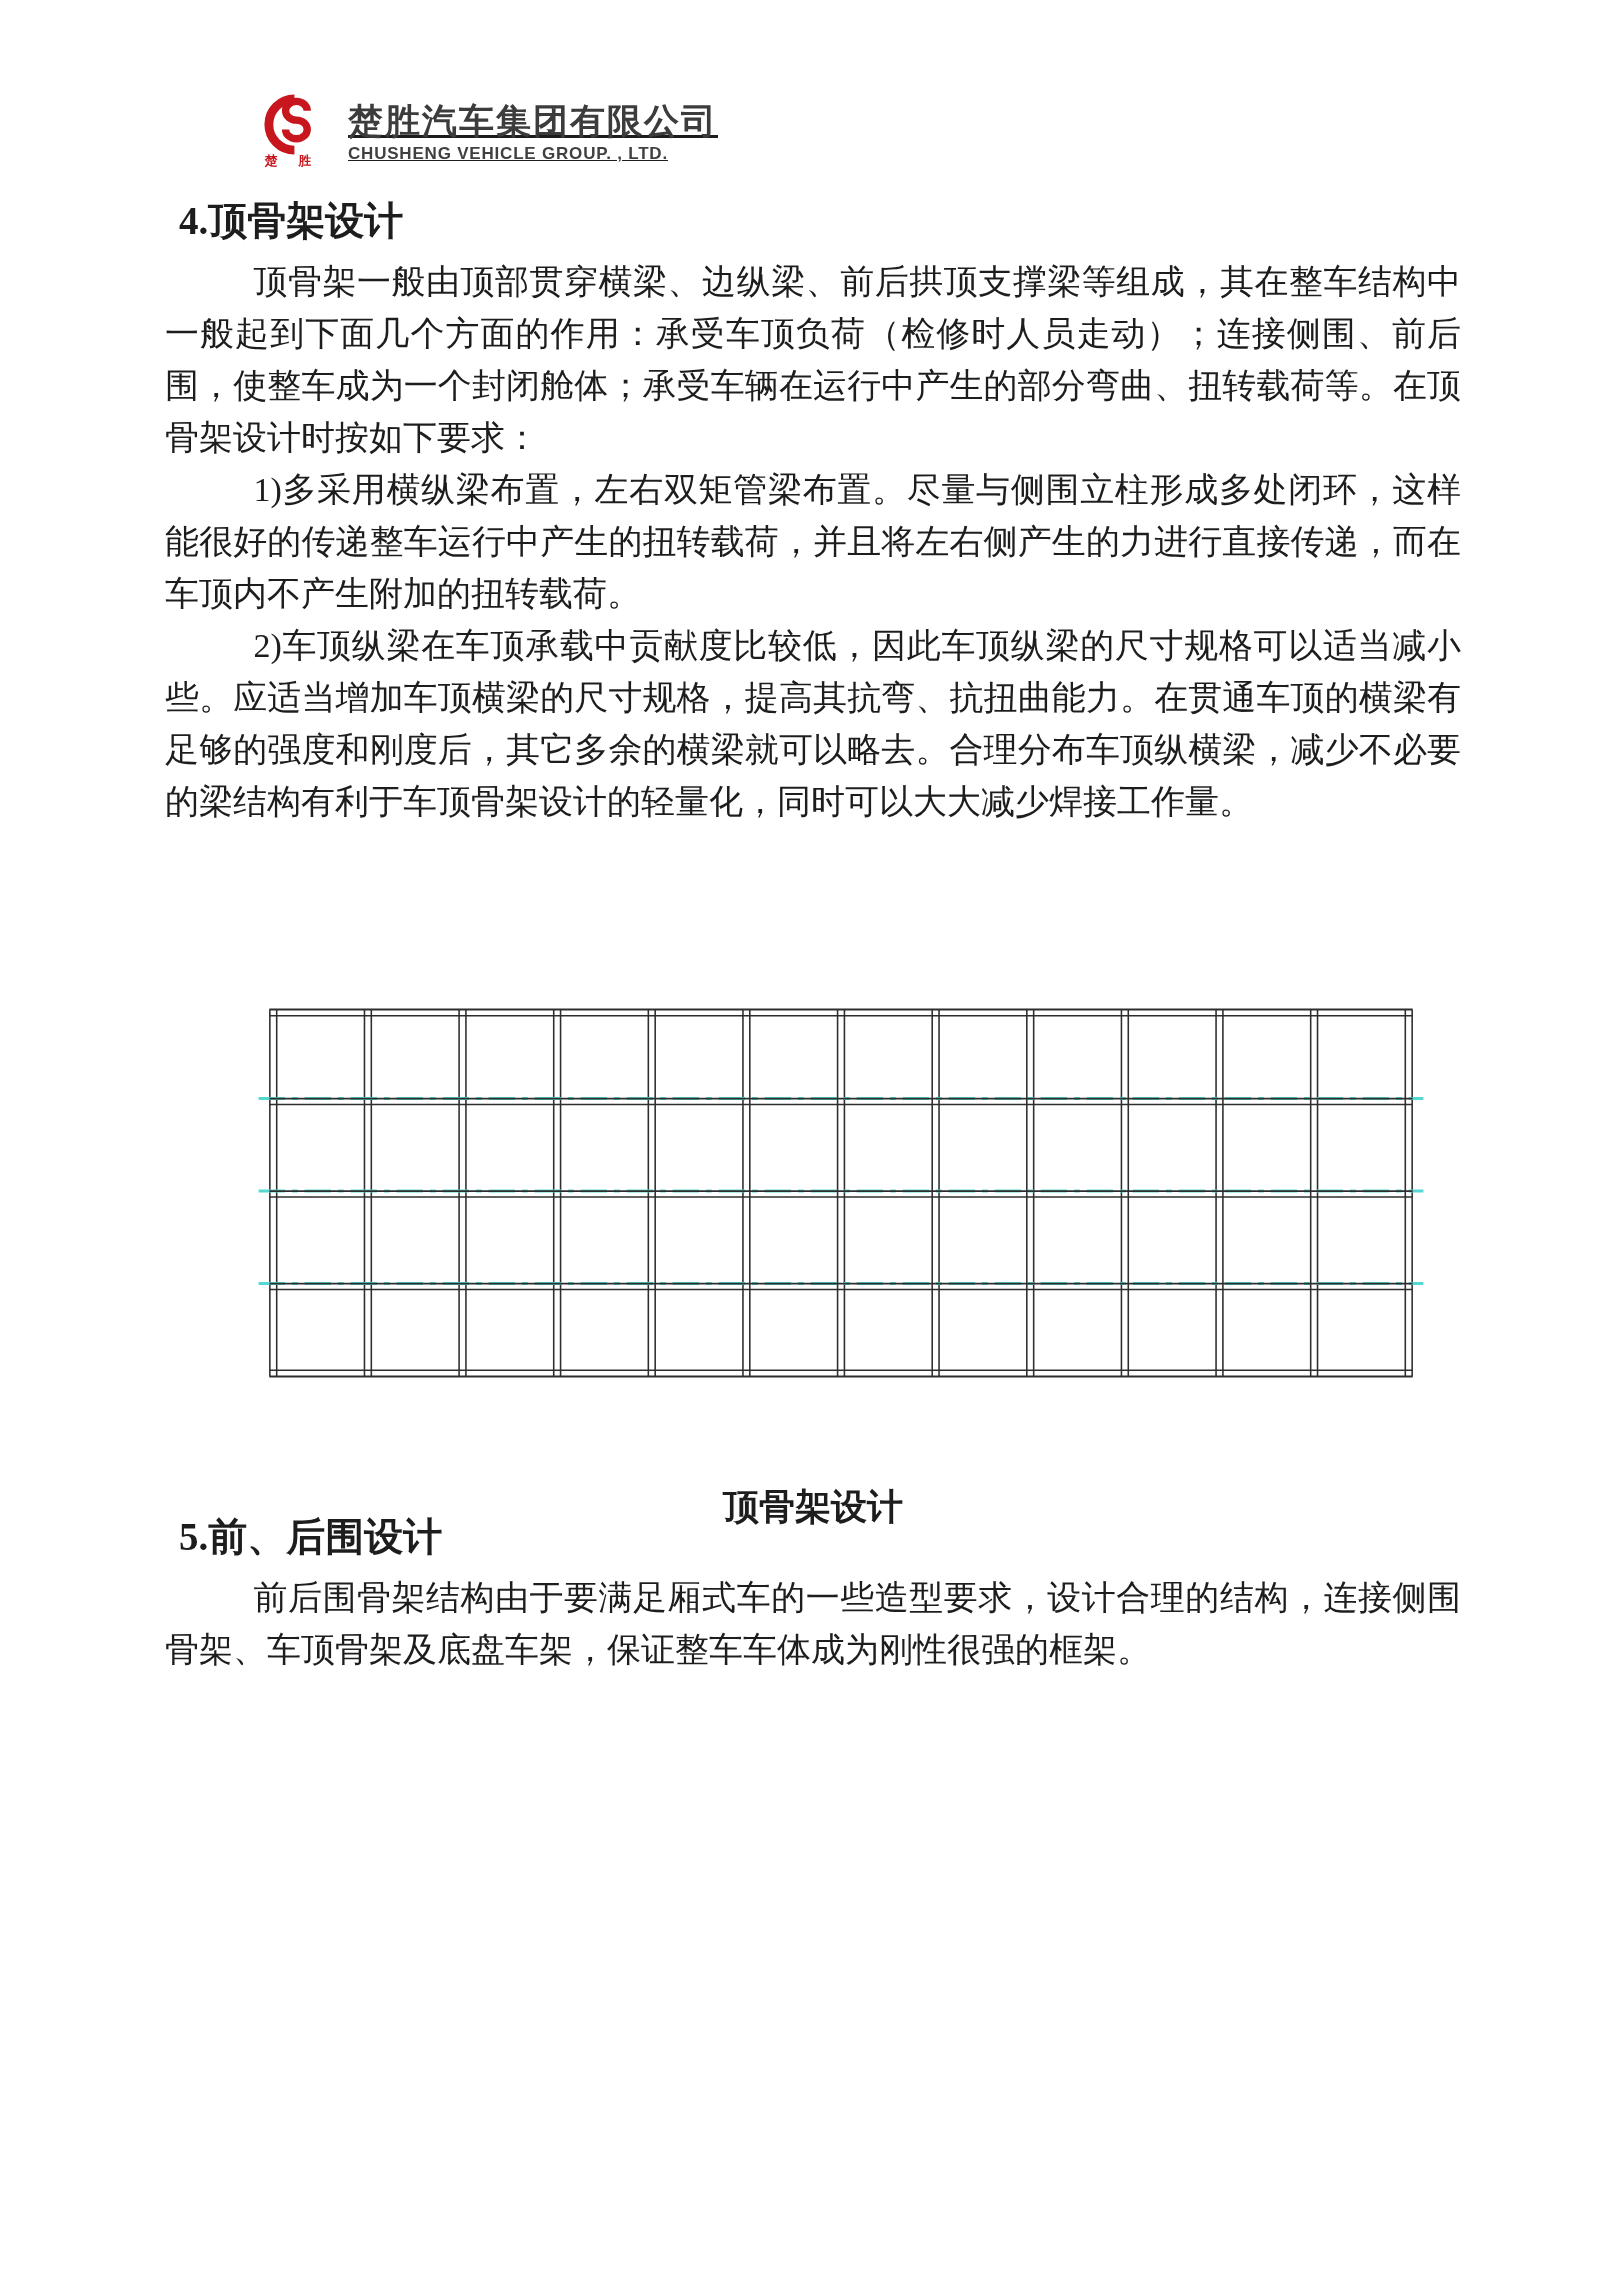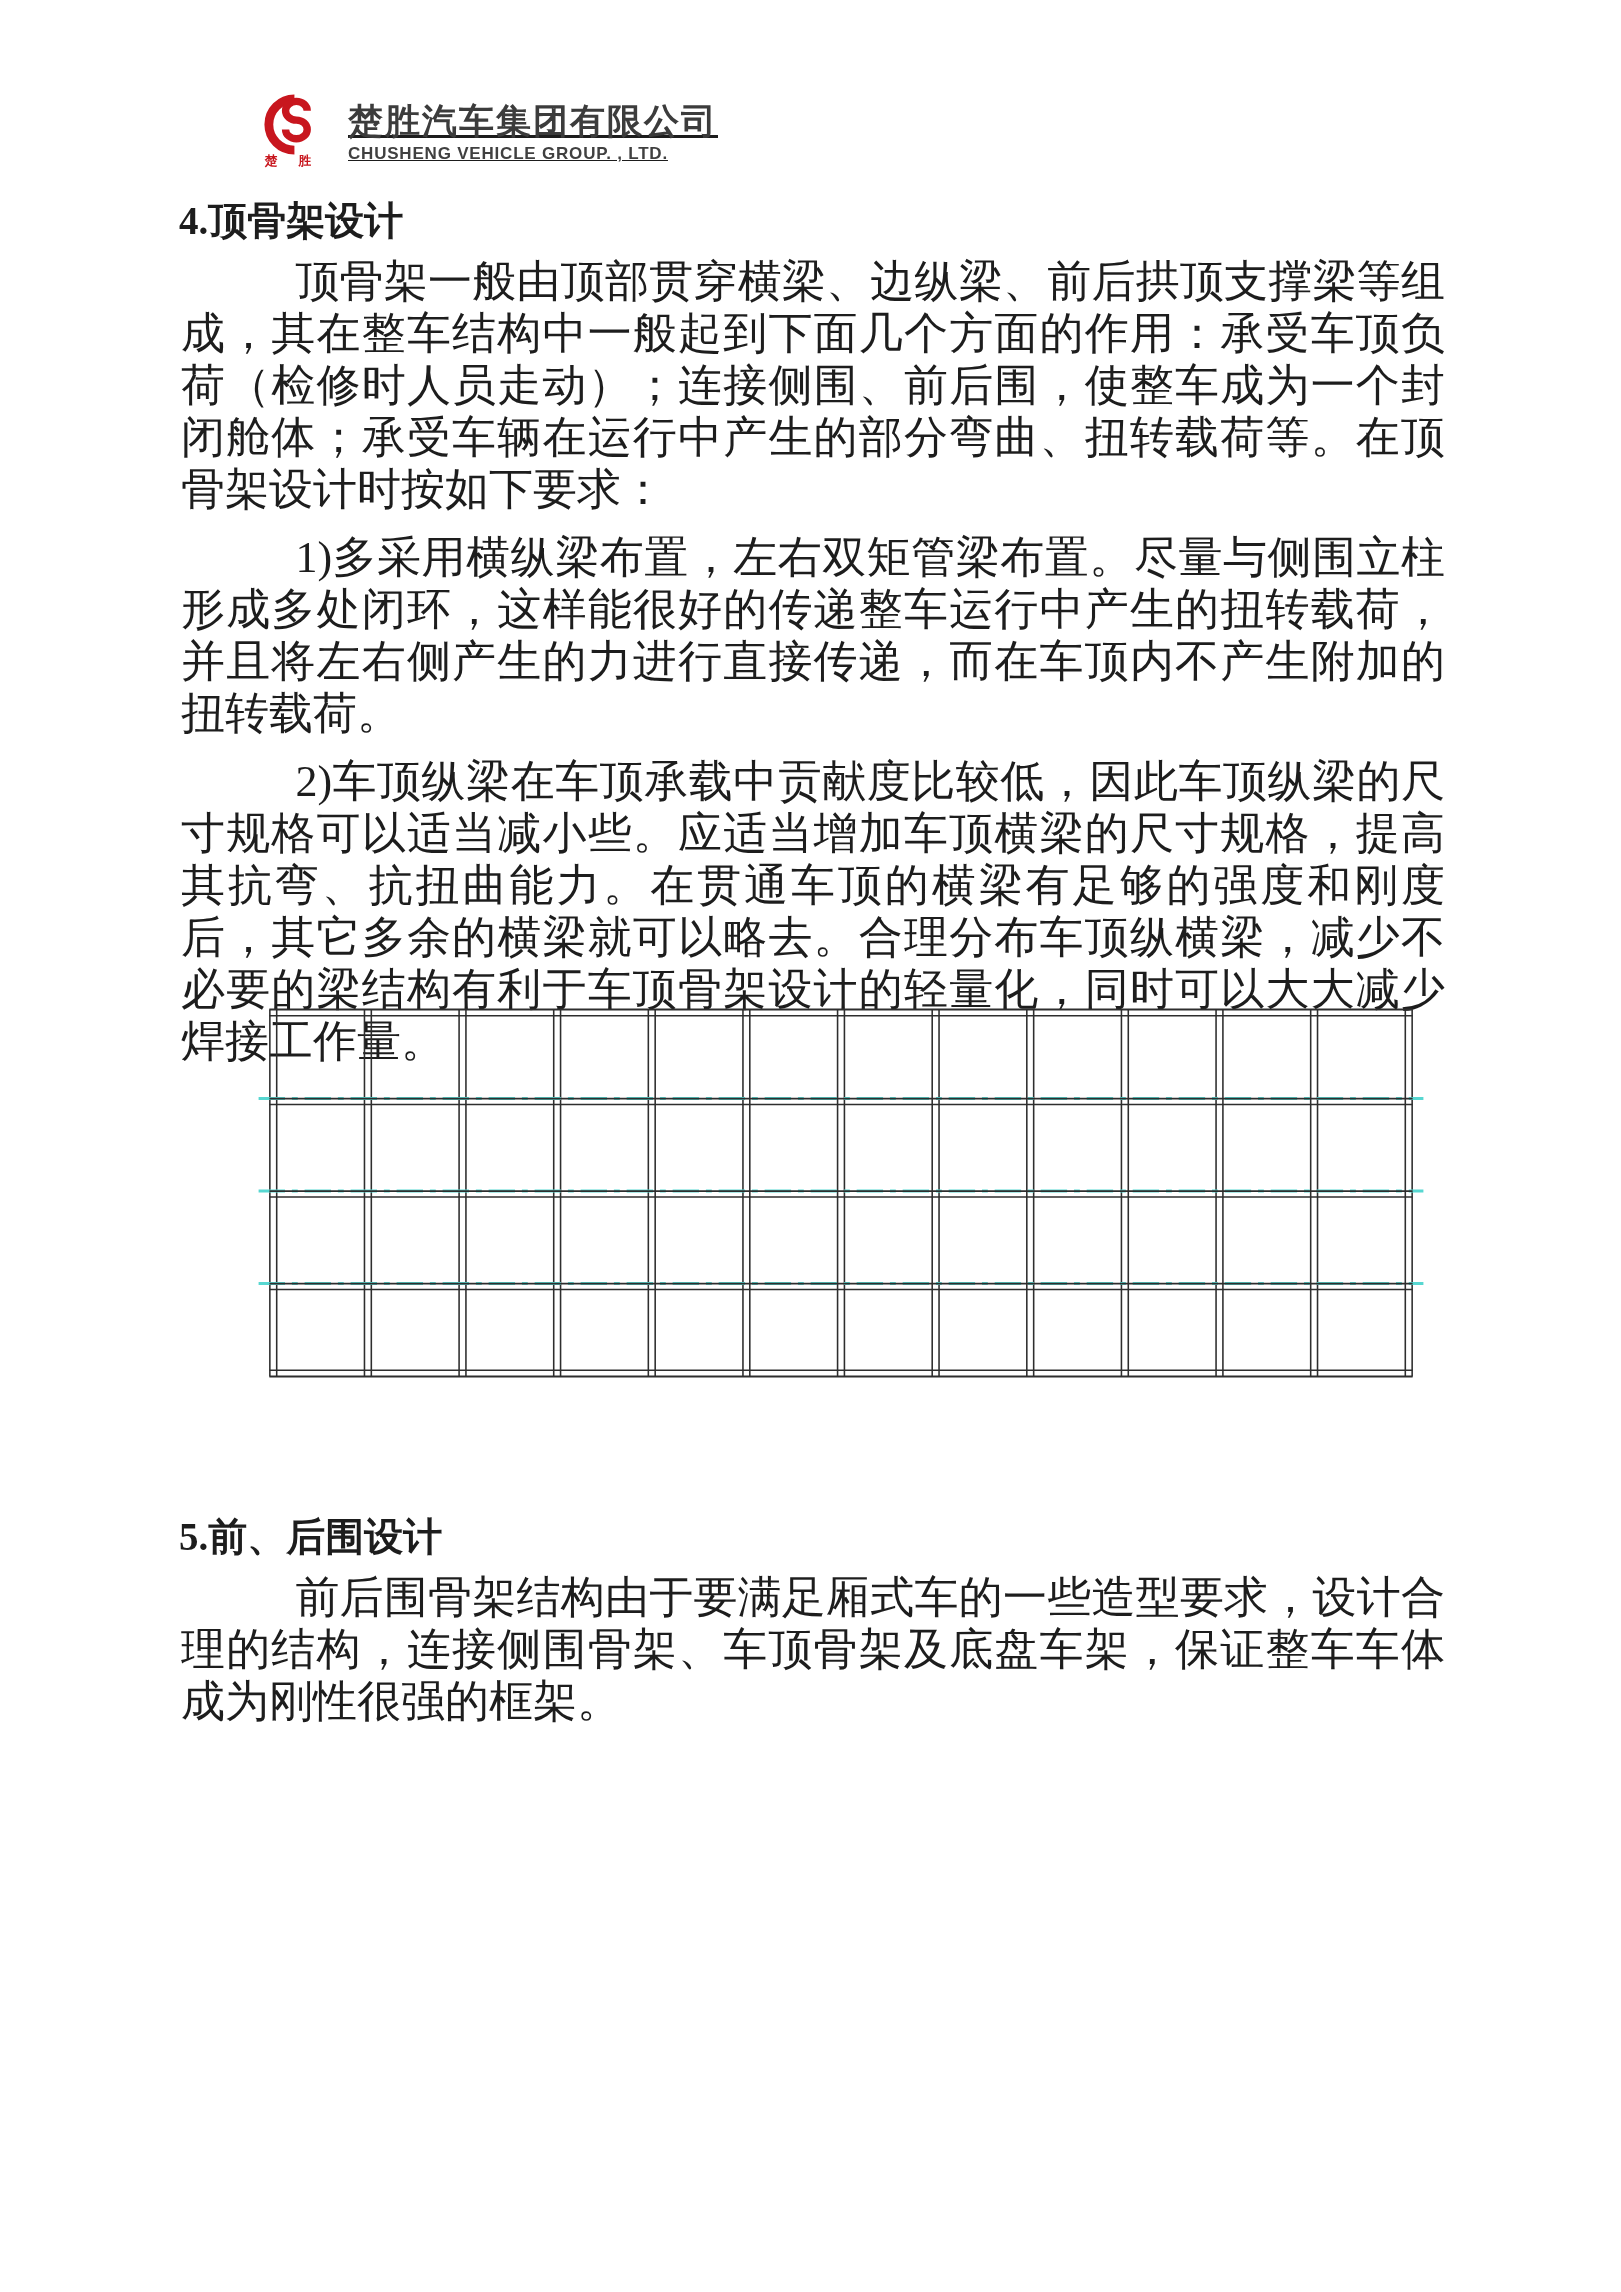--- a/index.html
+++ b/index.html
@@ -36,23 +36,23 @@
   }
   
   .content{
     position:absolute;top:0;left:165px;width:1296px;
   }
   .h-sect{
     font-size:39px;font-weight:700;line-height:43px;margin:14px;
   }
   #h4{margin-top:199px;}
   .body-text{
-    font-size:44px;line-height:52px;
+    font-size:34px;line-height:52px;
     text-align:justify;
-    margin:16px;
+    margin:0;
     text-indent:2.6em;
   }
   .body-text.first{margin-top:9.8px;}
   
   .figure-wrap{
     position:absolute;top:1008px;left:258px;width:1166px;height:370px;
   }
   .figure-caption{
     position:absolute;top:1486px;left:165px;width:1296px;
     text-align:center;font-size:36px;font-weight:700;line-height:43px;
@@ -124,20 +124,21 @@
         <line x1="0" y1="92.5" x2="1190" y2="92.5" stroke="#57d7d1" stroke-width="3.2" stroke-dasharray="27 7 6 7"></line>
         <line x1="11" y1="92.5" x2="1179" y2="92.5" stroke="#2e2e2e" stroke-width="1.8"></line>
         <line x1="11" y1="193" x2="1179" y2="193" stroke="#2e2e2e" stroke-width="1.6"></line>
         <line x1="0" y1="187" x2="1190" y2="187" stroke="#57d7d1" stroke-width="3.2" stroke-dasharray="27 7 6 7"></line>
         <line x1="11" y1="187" x2="1179" y2="187" stroke="#2e2e2e" stroke-width="1.8"></line>
         <line x1="11" y1="287.5" x2="1179" y2="287.5" stroke="#2e2e2e" stroke-width="1.6"></line>
         <line x1="0" y1="281.5" x2="1190" y2="281.5" stroke="#57d7d1" stroke-width="3.2" stroke-dasharray="27 7 6 7"></line>
         <line x1="11" y1="281.5" x2="1179" y2="281.5" stroke="#2e2e2e" stroke-width="1.8"></line>
       </svg></div>
 
+  <div class="figure-caption">顶骨架设计</div>
 
   <div class="sect5">
     <h1 class="h-sect">5.前、后围设计</h1>
     <p class="body-text">前后围骨架结构由于要满足厢式车的一些造型要求，设计合理的结构，连接侧围骨架、车顶骨架及底盘车架，保证整车车体成为刚性很强的框架。</p>
   </div>
 
 </div>
 
 
 </body></html>

